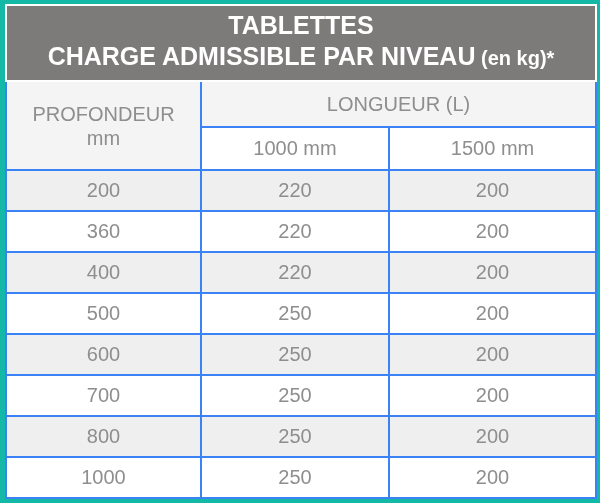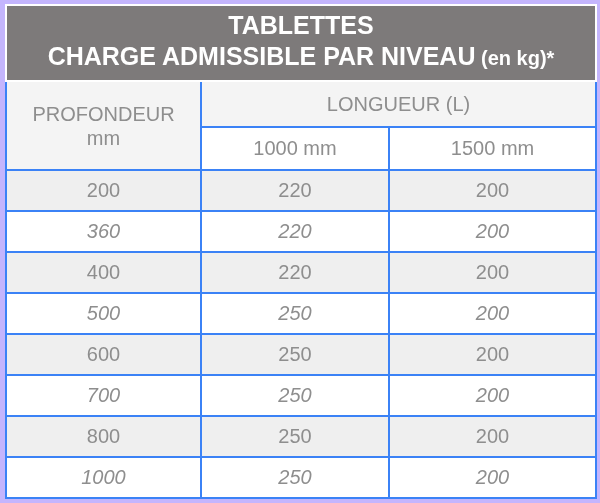--- a/index.html
+++ b/index.html
@@ -6,21 +6,21 @@
     margin: 0;
     padding: 0;
     background: #ffffff;
     font-family: "Liberation Sans", sans-serif;
   }
   .page {
     width: 600px;
     height: 503px;
     box-sizing: border-box;
     padding: 4px 5px 5px 5px;
-    background: #c4b5fd;
+    background: #14b8a6;
   }
   table.spec-table {
     width: 590px;
     border-collapse: collapse;
     table-layout: fixed;
   }
   table.spec-table col.c1 { width: 195px; }
   table.spec-table col.c2 { width: 188px; }
   table.spec-table col.c3 { width: 207px; }
 
@@ -59,21 +59,21 @@
   th.group-hdr {
     height: 43px;
   }
   th.sub-hdr {
     background: #ffffff;
     height: 40px;
   }
 
   tr.data-row td { height: 39px; }
   tr.row-odd td  { background: #efefef; }
-  tr.row-even td { background: #ffffff; font-style: italic; }
+  tr.row-even td { background: #ffffff; }
 </style>
 </head>
 <body>
 
 <div class="page">
   <table class="spec-table">
     <colgroup>
         <col class="c1">
         <col class="c2">
         <col class="c3">

